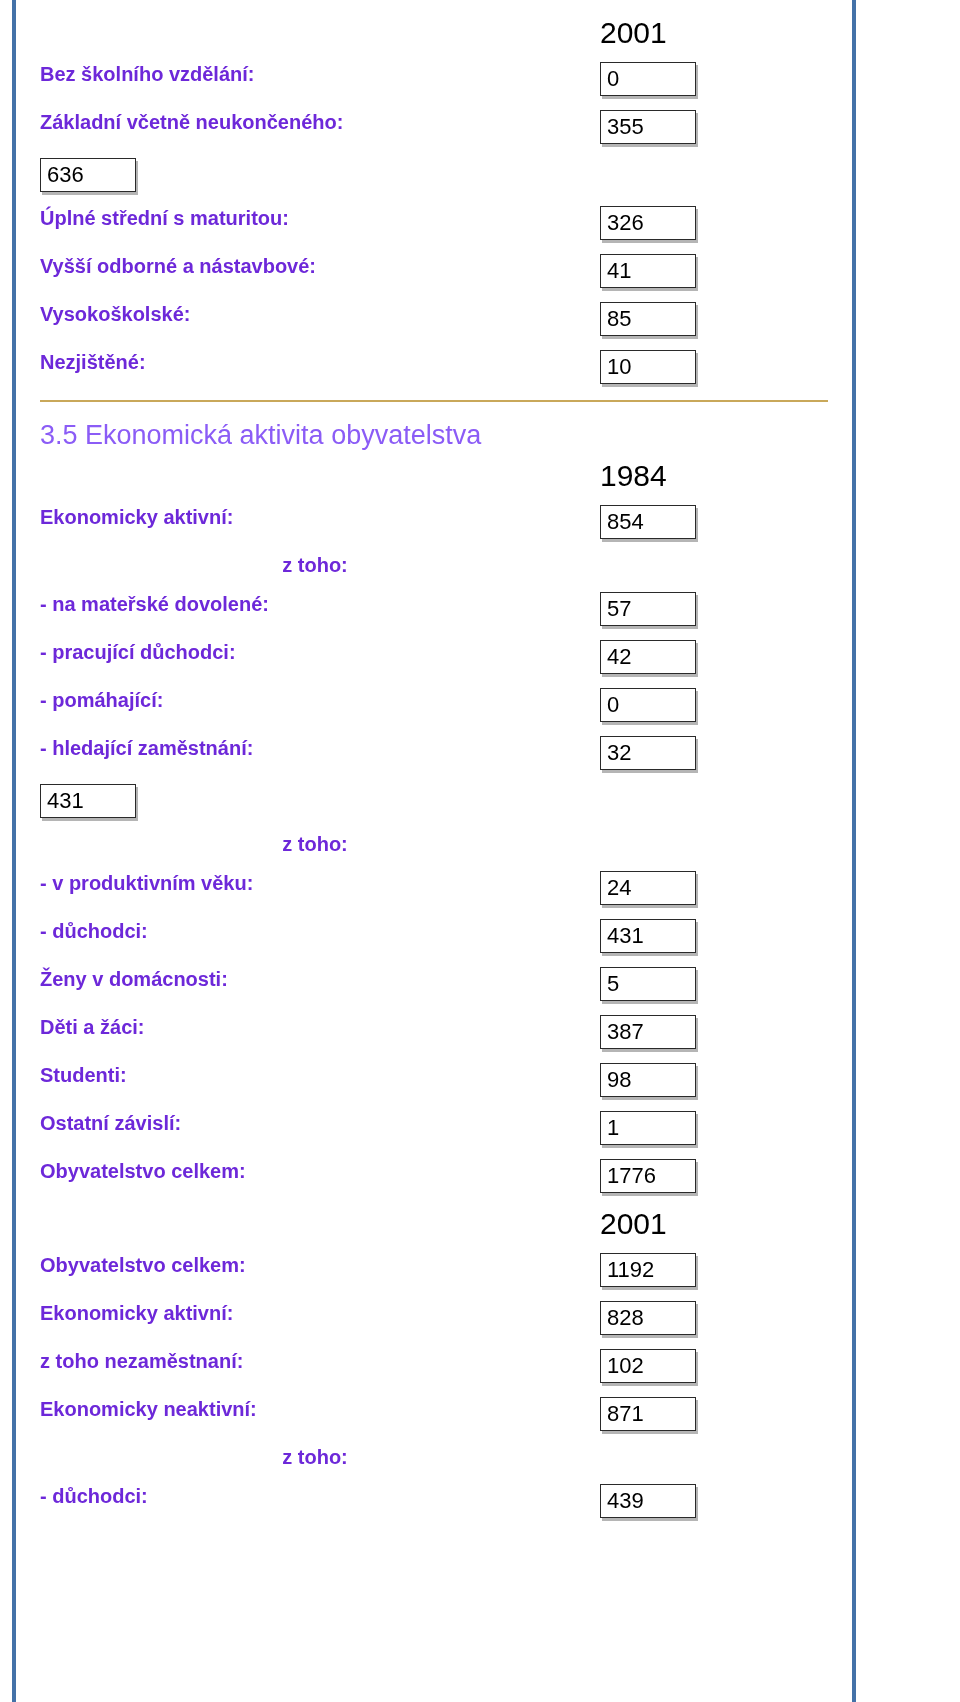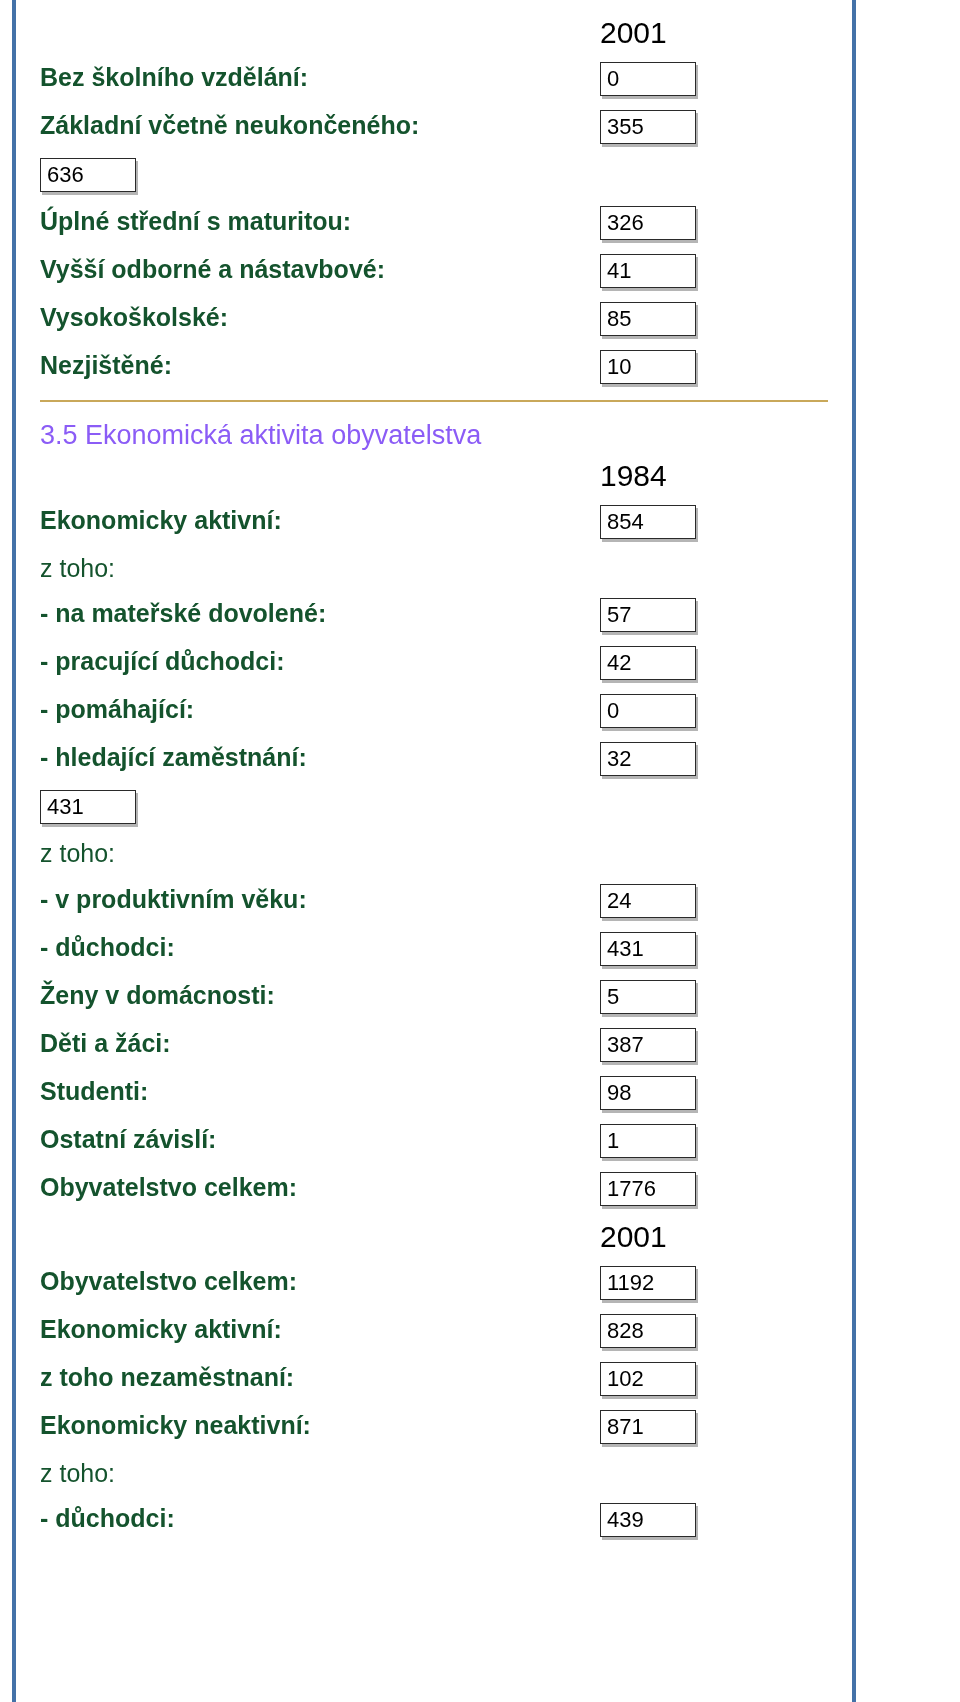--- a/index.html
+++ b/index.html
@@ -40,28 +40,29 @@
     margin: 6px 0 12px 0;
   }
 
   .row {
     display: flex;
     align-items: flex-start;
     margin-bottom: 14px;
   }
   .label {
     flex: 0 0 560px;
-    font-size: 25px;
+    font-size: 20px;
     font-weight: bold;
-    color: #14532d;
+    color: #6d28d9;
     line-height: 1.25;
     padding-right: 10px;
   }
   .label-plain {
-    font-weight: 400;
+    font-weight: 700;
+    text-align: center;
   }
   .value-box {
     width: 96px;
     height: 34px;
     border: 1px solid #2a2a2a;
     box-shadow: 2px 3px 0 0 #b5b5b5;
     background: #fff;
     font-family: Arial, sans-serif;
     font-size: 22px;
     padding: 3px 6px;

